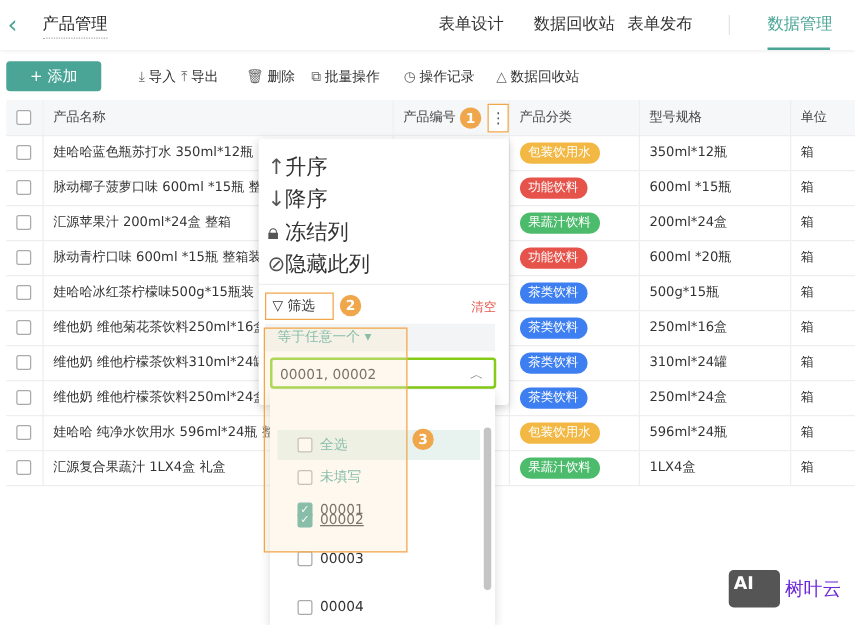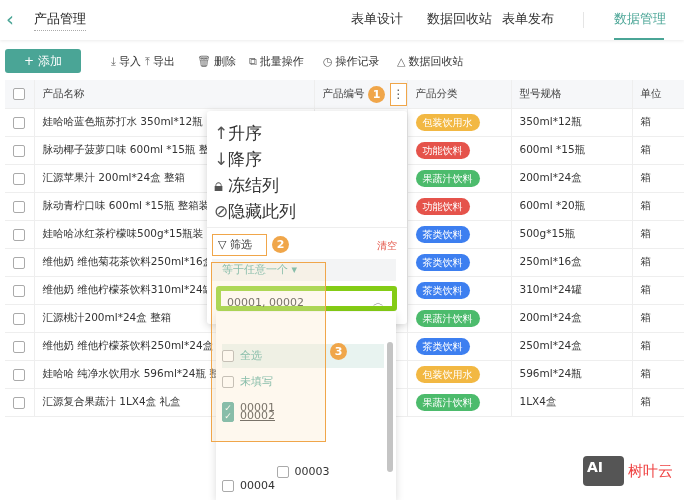--- a/index.html
+++ b/index.html
@@ -21,34 +21,34 @@
 .cb{display:inline-block;width:12px;height:12px;border:1px solid #aaa;border-radius:2px;background:#fff;vertical-align:middle}
 .cb.on{background:#4aa596;border-color:#4aa596;color:#fff;font-size:9px;line-height:11px;text-align:center}
 .tag{display:inline-block;padding:0 7px;height:17px;line-height:17px;border-radius:9px;color:#fff;font-size:10px}
 .menu{position:absolute;left:207px;top:111px;width:200px;height:213px;background:#fff;box-shadow:0 2px 8px rgba(0,0,0,.18);border-radius:3px}
 .mi{position:absolute;left:7px;font-size:17px;color:#333}
 .mi .ic{display:inline-block;width:14px;color:#555}
 .menu-div{position:absolute;left:0;top:116px;width:200px;height:1px;background:#eee}
 .filter-lbl{position:absolute;left:5px;top:123px;width:55px;height:22px;border:1.5px solid #f0a64a;font-size:11px;line-height:19px;padding-left:5px}
 .clear{position:absolute;right:10px;top:128px;color:#e55a4e;font-size:10px}
 .op{position:absolute;left:5px;top:148px;width:184px;height:22px;background:#f3f4f5;color:#4aa596;font-size:11px;line-height:22px;padding-left:10px}
-.val-input{position:absolute;left:9px;top:175px;width:181px;height:25px;border:5px solid #84cc16;border-radius:3px;font-size:11px;line-height:23px;padding-left:6px;background:#fff}
+.val-input{position:absolute;left:9px;top:175px;width:181px;height:25px;border:2px solid #84cc16;border-radius:3px;font-size:11px;line-height:23px;padding-left:6px;background:#fff}
 .val-input .chev{position:absolute;right:8px;top:0;color:#888}
 .dropdown{position:absolute;left:216px;top:312px;width:180px;height:188px;background:#fff;box-shadow:0 2px 8px rgba(0,0,0,.15)}
 .search{position:absolute;left:8px;top:6px;color:#aaa;font-size:10.5px;white-space:nowrap}
-.opt{position:absolute;left:6px;width:162px;height:24px;line-height:24px;font-size:11px;padding-left:0}
+.opt{position:absolute;left:6px;width:162px;height:24px;line-height:24px;font-size:11px;padding-left:16px}
 .opt .cb{margin-right:6px}
 .opt.hl{background:#e8f3f0}
 .opt.green{color:#4aa596}
 .scrollbar{position:absolute;left:171px;top:30px;width:6px;height:130px;background:#c4c4c4;border-radius:3px}
 .hl-box{position:absolute;border:1.5px solid #f0a64a;background:rgba(253,236,206,.35);pointer-events:none}
 .badge{position:absolute;width:17px;height:17px;border-radius:50%;background:#f0a64a;color:#fff;font-size:11px;text-align:center;line-height:17px;font-weight:bold}
 .more-btn{position:absolute;left:390px;top:83px;width:17px;height:23px;border:1.5px solid #f0a64a;text-align:center;line-height:20px;font-size:12px;color:#555;background:#fff}
 .logo{position:absolute;left:583px;top:456px;width:41px;height:30px;background:#555;border-radius:4px;color:#fff;font-weight:bold;font-size:14px;padding-left:4px;line-height:22px}
-.logo-text{position:absolute;left:628px;top:462px;font-size:15px;color:#ef4444}
+.logo-text{position:absolute;left:628px;top:462px;font-size:15px;color:#6d28d9}
 </style>
 </head>
 <body>
 
 <div class="topbar">
   <div class="back">‹</div>
   <div class="app-title">产品管理</div>
   <div class="nav" style="left:351px">表单设计</div>
   <div class="nav" style="left:427px">数据回收站</div>
   <div class="nav" style="left:502px">表单发布</div>
@@ -138,28 +138,20 @@
       <tr>
         <td><span class="cb"></span></td>
 <td>维他奶 维他柠檬茶饮料310ml*24罐</td>
 <td></td>
 <td><span class="tag" style="background:#3d7ff0">茶类饮料</span></td>
 <td>310ml*24罐</td>
 <td>箱</td>
       </tr>
       <tr>
         <td><span class="cb"></span></td>
-<td>汇源桃汁200ml*24盒 整箱</td>
-<td></td>
-<td><span class="tag" style="background:#4cbb6c">果蔬汁饮料</span></td>
-<td>200ml*24盒</td>
-<td>箱</td>
-      </tr>
-      <tr>
-        <td><span class="cb"></span></td>
 <td>维他奶 维他柠檬茶饮料250ml*24盒 整</td>
 <td></td>
 <td><span class="tag" style="background:#3d7ff0">茶类饮料</span></td>
 <td>250ml*24盒</td>
 <td>箱</td>
       </tr>
       <tr>
         <td><span class="cb"></span></td>
 <td>娃哈哈 纯净水饮用水 596ml*24瓶 整箱</td>
 <td></td>
@@ -193,21 +185,21 @@
   <div class="val-input"><span>00001, 00002</span><span class="chev">︿</span></div>
 </div>
 <div class="badge" style="left:272px;top:236px">2</div>
 
 <div class="dropdown">
   <div id="opts">
       <div class="opt hl green" style="top: 32px;"><span class="cb"></span><span>全选</span></div>
       <div class="opt green" style="top: 58px;"><span class="cb"></span><span>未填写</span></div>
       <div class="opt" style="top: 84px;"><span class="cb on">✓</span><span>00001</span></div>
       <div class="opt" style="top: 92px; text-decoration: underline;"><span class="cb on">✓</span><span>00002</span></div>
-      <div class="opt" style="top: 148px; text-align: center;"><span class="cb"></span><span>00003</span></div>
+      <div class="opt" style="top: 123px;"><span class="cb"></span><span>00003</span></div>
       <div class="opt" style="top: 162px;"><span class="cb"></span><span>00004</span></div>
     </div>
   <div class="scrollbar"></div>
 </div>
 
 <div class="hl-box" style="left:211px;top:262px;width:115px;height:180px"></div>
 <div class="badge" style="left:330px;top:343px">3</div>
 
 <div class="logo">AI</div>
 <div class="logo-text">树叶云</div>

